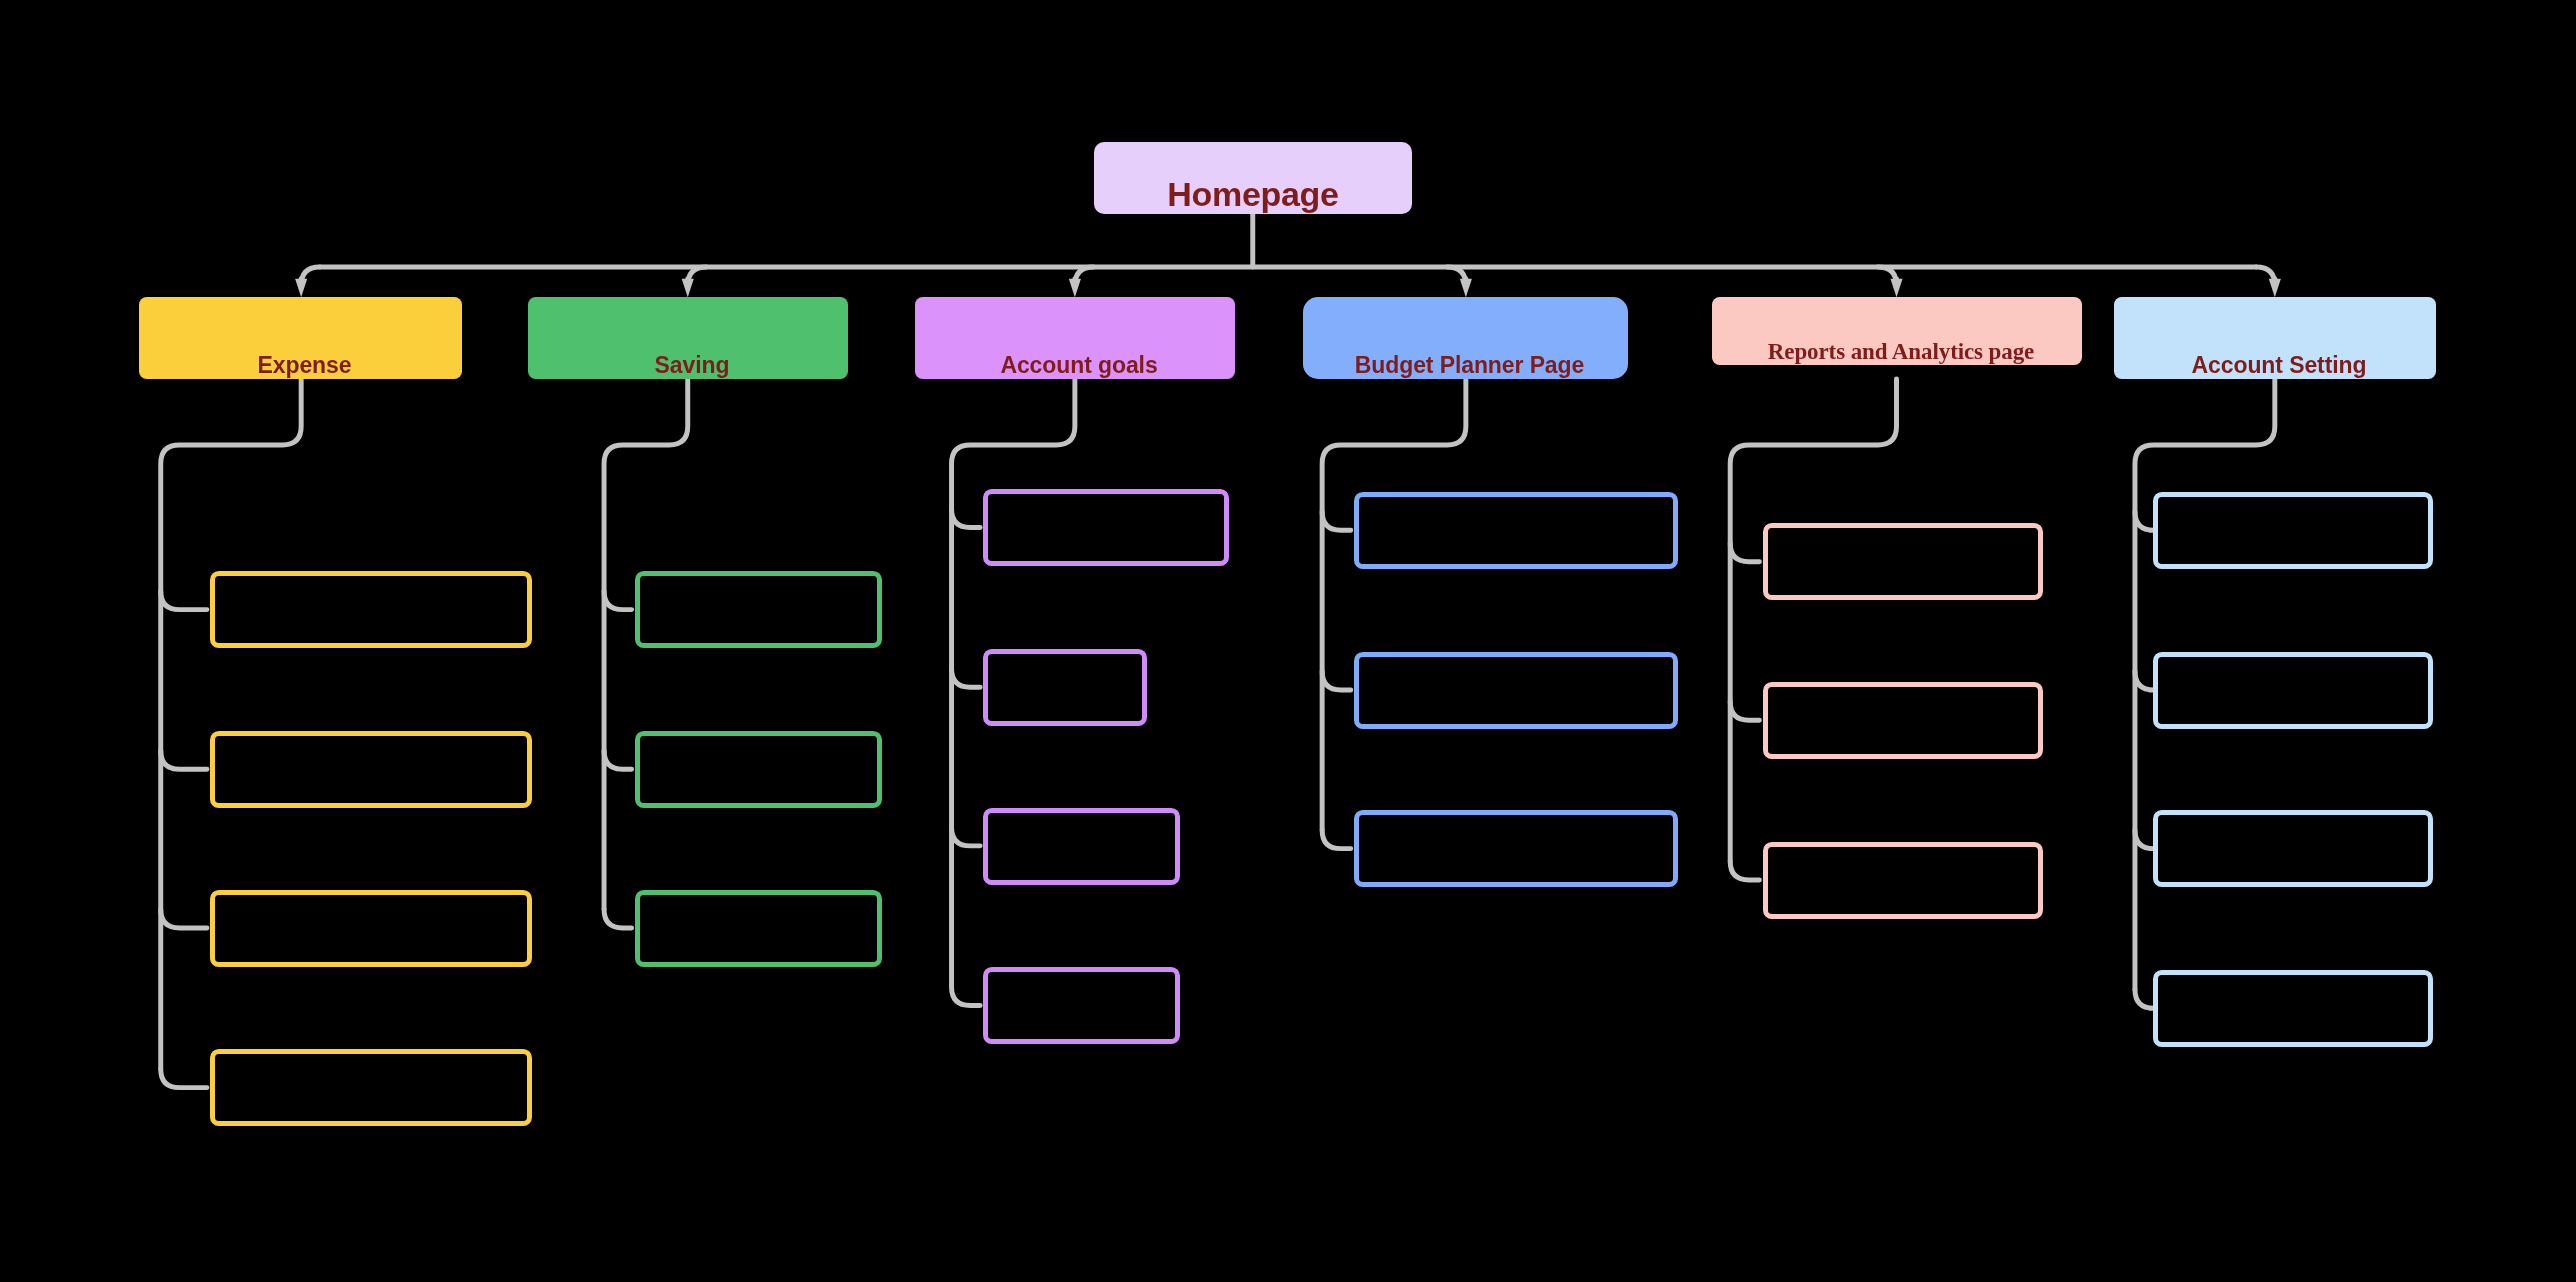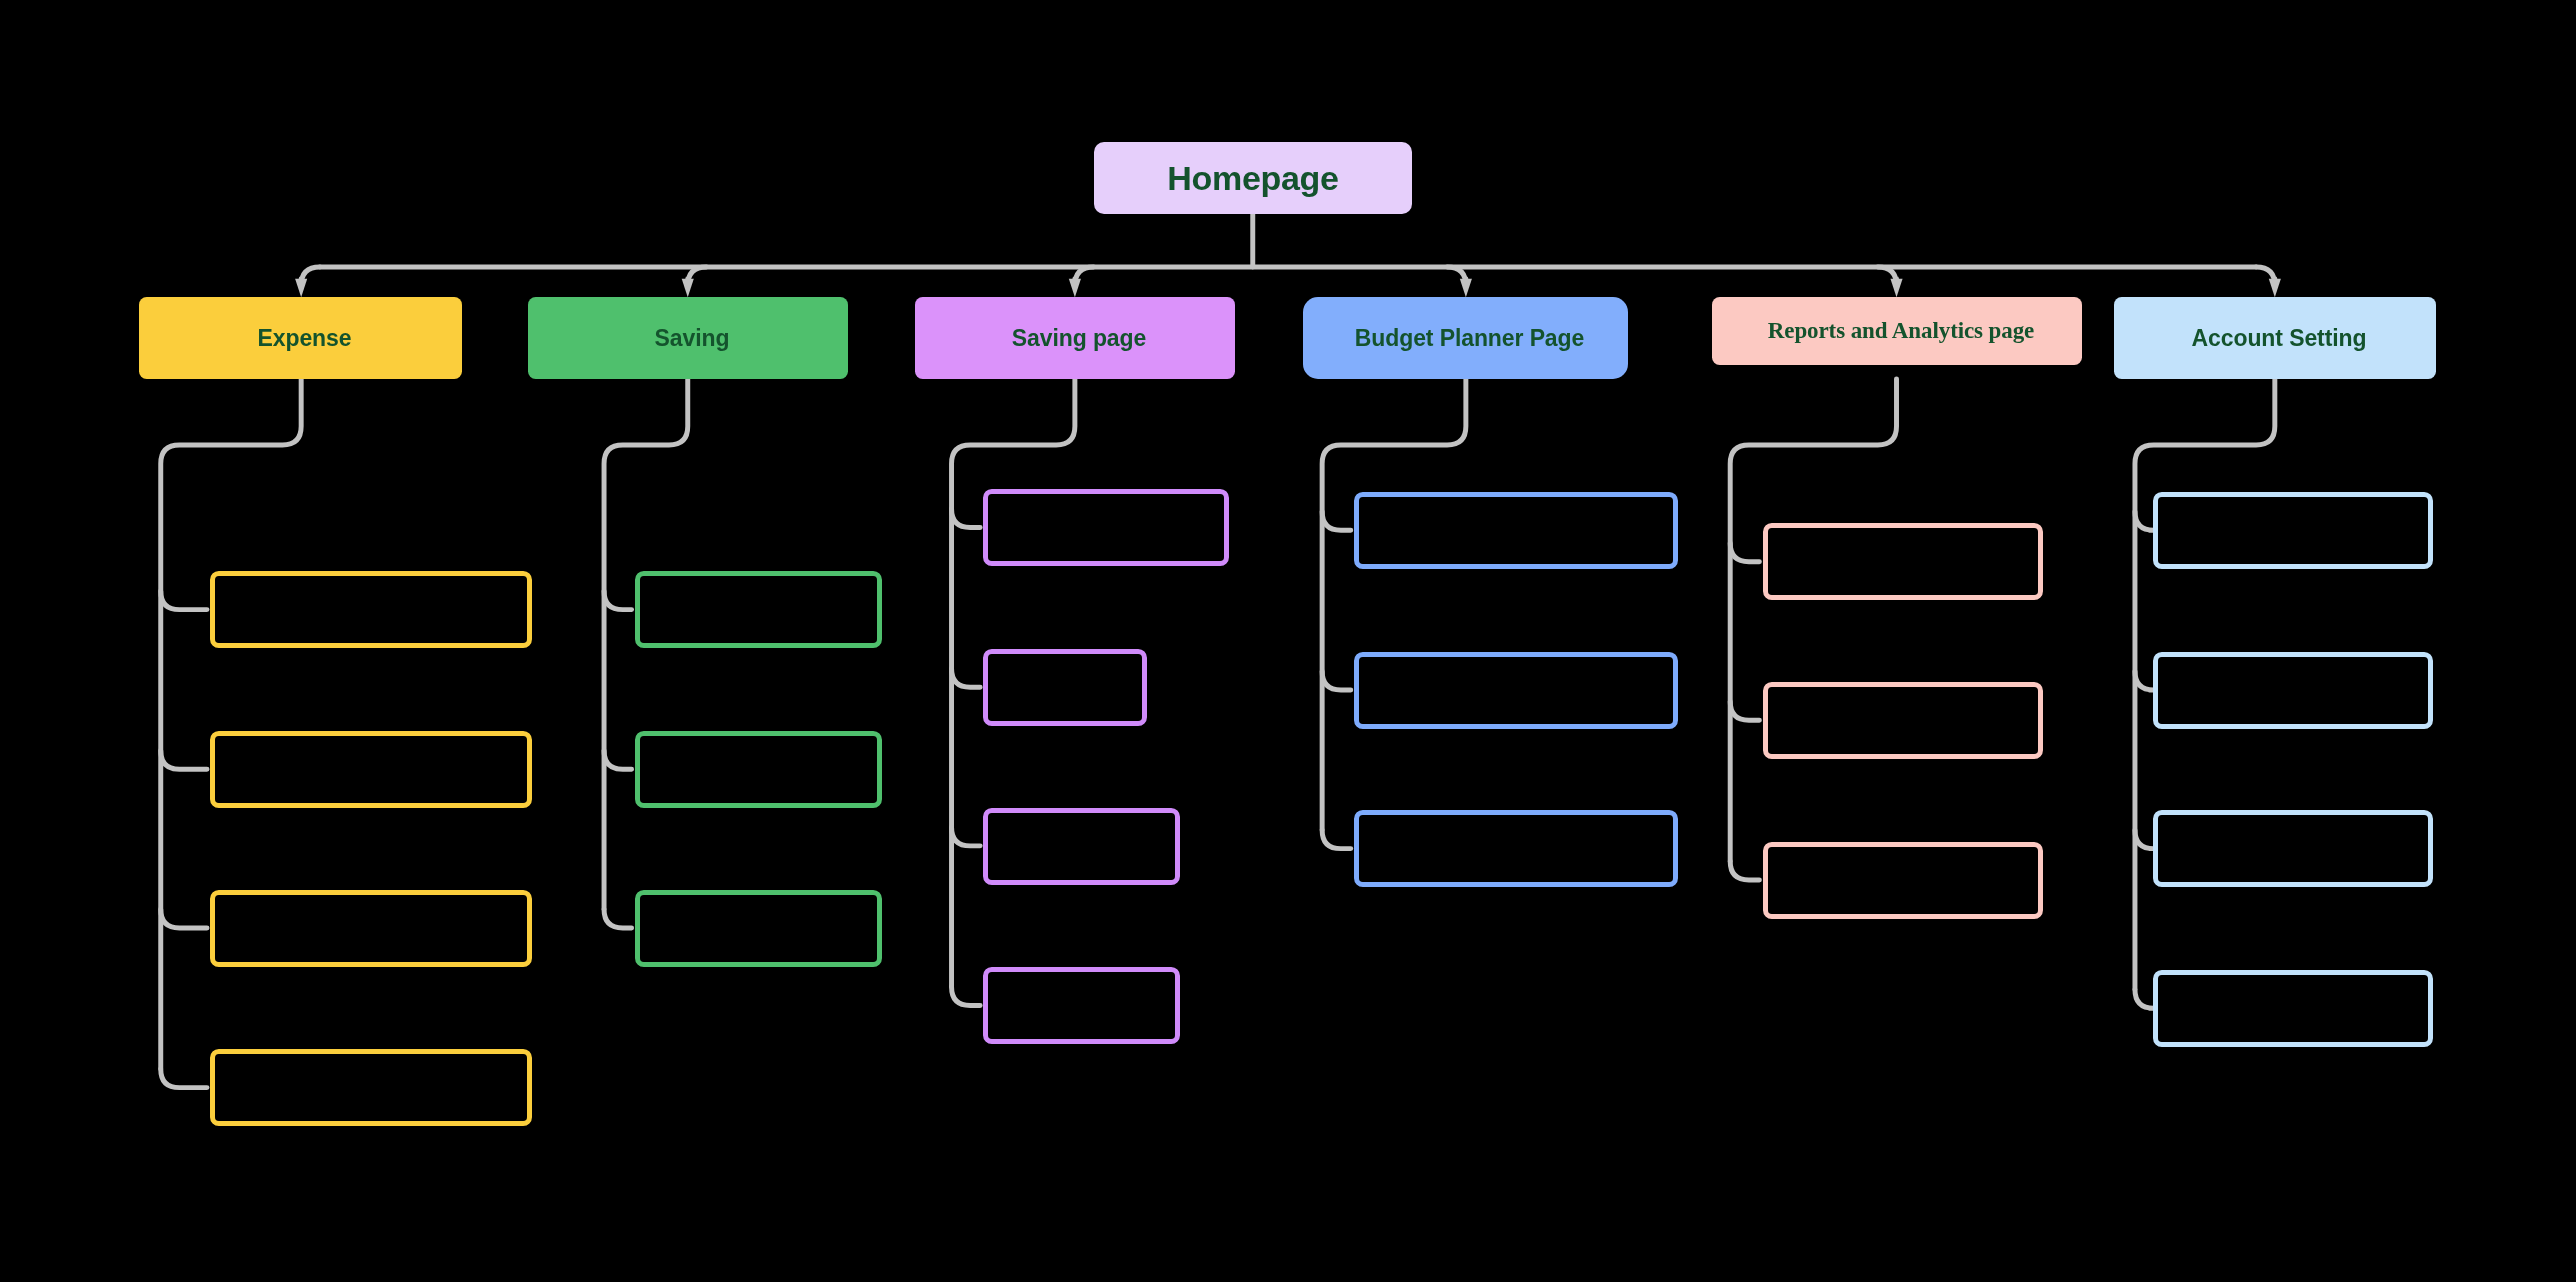--- a/index.html
+++ b/index.html
@@ -36,22 +36,23 @@
   .node {
     position: absolute;
     box-sizing: border-box;
     display: flex;
     align-items: center;
     justify-content: center;
     border-radius: 7.7px;
     text-align: center;
   }
   .node-filled {
-    color: #14532d;
+    color: #7f1d1d;
     font-weight: bold;
+    align-items: flex-end;
   }
   .node-root {
     font-size: 34px;
     letter-spacing: -0.3px;
     border-radius: 10px;
   }
   .node-section {
     font-size: 23px;
     letter-spacing: -0.1px;
     padding-left: 8px;
@@ -210,21 +211,21 @@
       <div class="node node-leaf" style="left: 210px; top: 731px; width: 322px; height: 77px; border-color: rgb(251, 206, 60);"></div>
       <div class="node node-leaf" style="left: 210px; top: 890px; width: 322px; height: 77px; border-color: rgb(251, 206, 60);"></div>
       <div class="node node-leaf" style="left: 210px; top: 1049px; width: 322px; height: 77px; border-color: rgb(251, 206, 60);"></div>
       <div class="node node-filled node-section" style="left: 528px; top: 297px; width: 320px; height: 82px; background: rgb(79, 192, 109);">
         <span class="node-label">Saving</span>
       </div>
       <div class="node node-leaf" style="left: 635px; top: 571px; width: 247px; height: 77px; border-color: rgb(79, 192, 109);"></div>
       <div class="node node-leaf" style="left: 635px; top: 731px; width: 247px; height: 77px; border-color: rgb(79, 192, 109);"></div>
       <div class="node node-leaf" style="left: 635px; top: 890px; width: 247px; height: 77px; border-color: rgb(79, 192, 109);"></div>
       <div class="node node-filled node-section" style="left: 915px; top: 297px; width: 320px; height: 82px; background: rgb(219, 146, 250);">
-        <span class="node-label">Saving page</span>
+        <span class="node-label">Account goals</span>
       </div>
       <div class="node node-leaf" style="left: 983px; top: 489px; width: 246px; height: 77px; border-color: rgb(208, 139, 250);"></div>
       <div class="node node-leaf" style="left: 983px; top: 649px; width: 164px; height: 77px; border-color: rgb(208, 139, 250);"></div>
       <div class="node node-leaf" style="left: 983px; top: 808px; width: 197px; height: 77px; border-color: rgb(208, 139, 250);"></div>
       <div class="node node-leaf" style="left: 983px; top: 967px; width: 197px; height: 77px; border-color: rgb(208, 139, 250);"></div>
       <div class="node node-filled node-section" style="left: 1303px; top: 297px; width: 325px; height: 82px; background: rgb(130, 174, 252); border-radius: 15px;">
         <span class="node-label">Budget Planner Page</span>
       </div>
       <div class="node node-leaf" style="left: 1354px; top: 492px; width: 324px; height: 77px; border-color: rgb(126, 171, 252);"></div>
       <div class="node node-leaf" style="left: 1354px; top: 652px; width: 324px; height: 77px; border-color: rgb(126, 171, 252);"></div>

